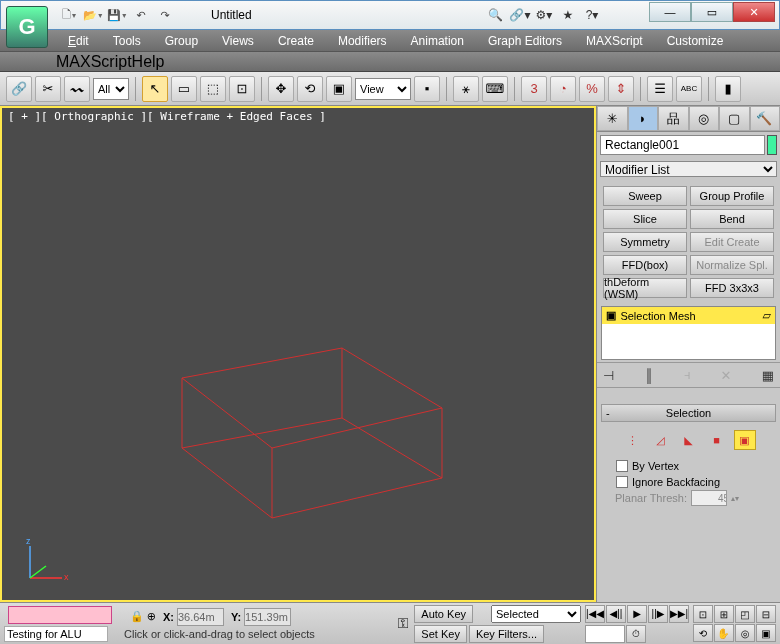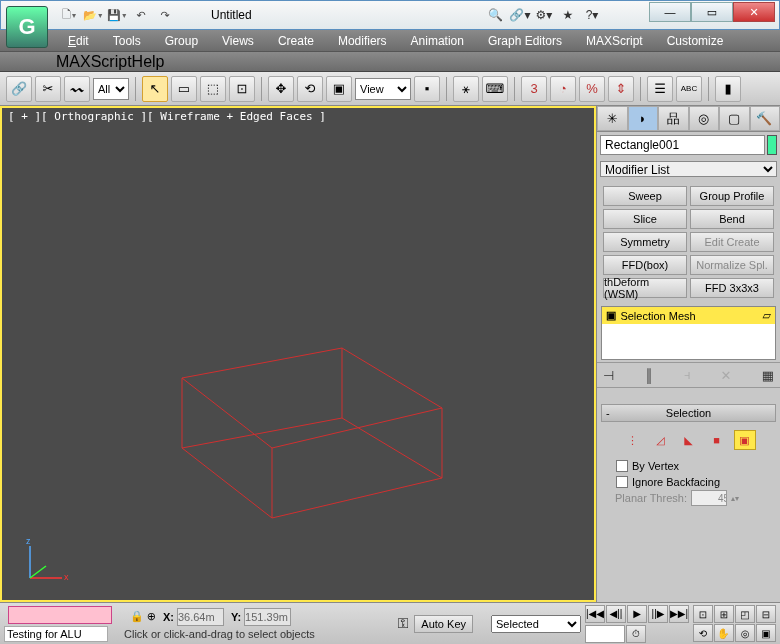--- a/index.html
+++ b/index.html
@@ -279,20 +279,24 @@
     <div style="color:#333">Click or click-and-drag to select objects</div>
   </div>
   <div style="display:flex;flex-direction:column;gap:2px;align-items:center;padding:0 6px">
     <span style="font-size:14px">⚿</span>
   </div>
   <div style="display:flex;flex-direction:column;gap:2px;padding-right:4px">
     <div style="display:flex;gap:18px">
       <div class="sb-btn">Auto Key</div>
       <select><option>Selected</option></select>
     </div>
+    <div style="display:flex;gap:2px">
+      <div class="sb-btn">Set Key</div>
+      <div class="sb-btn">Key Filters...</div>
+    </div>
   </div>
   <div style="display:flex;flex-direction:column;gap:2px;padding-right:4px">
     <div style="display:flex;gap:1px">
       <div class="play-btn">|◀◀</div>
       <div class="play-btn">◀||</div>
       <div class="play-btn">▶</div>
       <div class="play-btn">||▶</div>
       <div class="play-btn">▶▶|</div>
     </div>
     <div style="display:flex;gap:1px">

